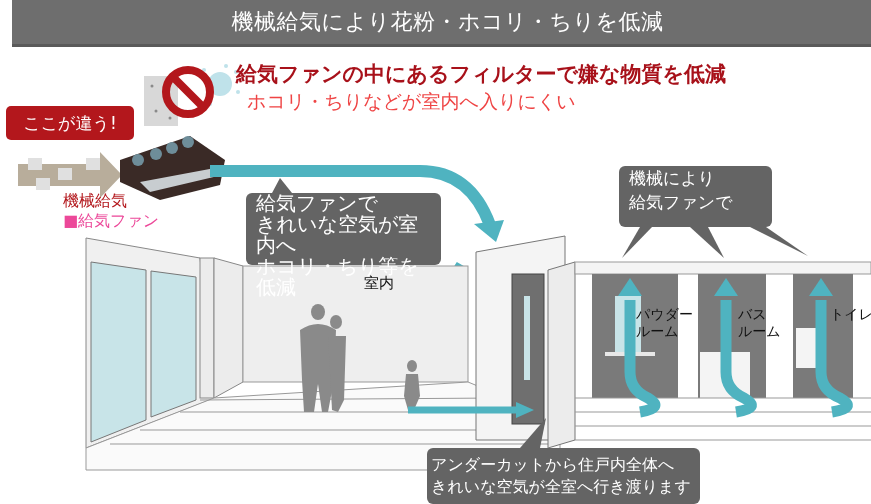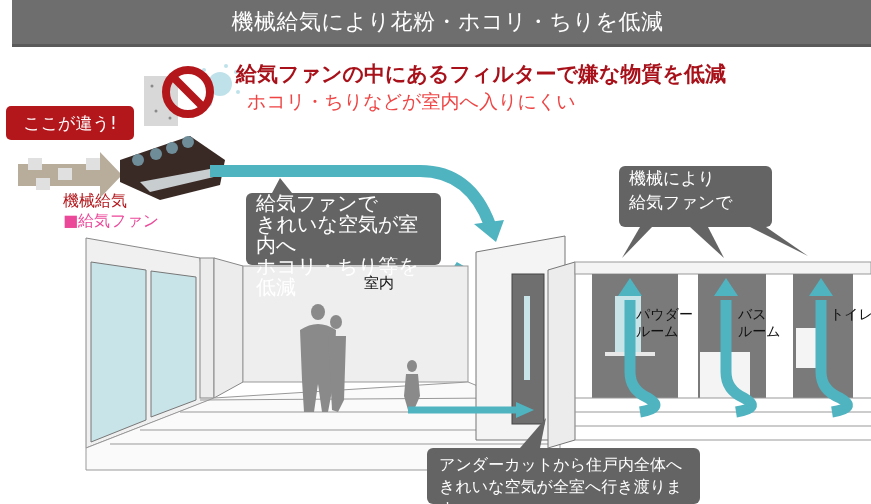--- a/index.html
+++ b/index.html
@@ -11,21 +11,21 @@
               font-size:22px; line-height:44px; letter-spacing:0.5px;margin-left:12px; }
   .badge { left:6px; top:70px; width:128px; height:34px; background:#b3171c;
            border-radius:5px; color:#fff; font-size:17px; line-height:34px; text-align:center;margin-top:36px; }
   .headline { left:236px; top:60px; color:#a8111a; font-size:21px; font-weight:bold; white-space:nowrap; }
   .subline { left:247px; top:89px; color:#ef4444; font-size:19px; white-space:nowrap; }
   .label-red { left:63px; top:191px; color:#b3171c; font-size:16px; }
   .label-black { left:63px; top:211px; color:#ec4899; font-size:16px; }
   .callout { background:#646464; color:#fff; border-radius:6px; font-size:20px; line-height:21px; padding:0 10px; box-sizing:border-box; }
   .c1 { left:246px; top:193px; width:195px; height:72px; }
   .c2 { left:619px; top:166px; width:153px; height:61px; font-size:17px; line-height:24px; padding:0 10px; }
-  .c3 { left:427px; top:448px; width:273px; height:56px; font-size:16px; line-height:22px; padding:6px 12px; }
+  .c3 { left:427px; top:448px; width:273px; height:56px; font-size:16px; line-height:22px; padding:6px 4px; }
   .roomlabel { color:#111; font-size:14px; line-height:17px; white-space:pre; }
   .room-main { left:364px; top:276px; font-size:15px;font-family:Liberation Mono, monospace; }
 </style>
 </head>
 <body>
 
 <div class="abs titlebar">機械給気により花粉・ホコリ・ちりを低減</div>
 
 <div class="abs badge">ここが違う!</div>
 

